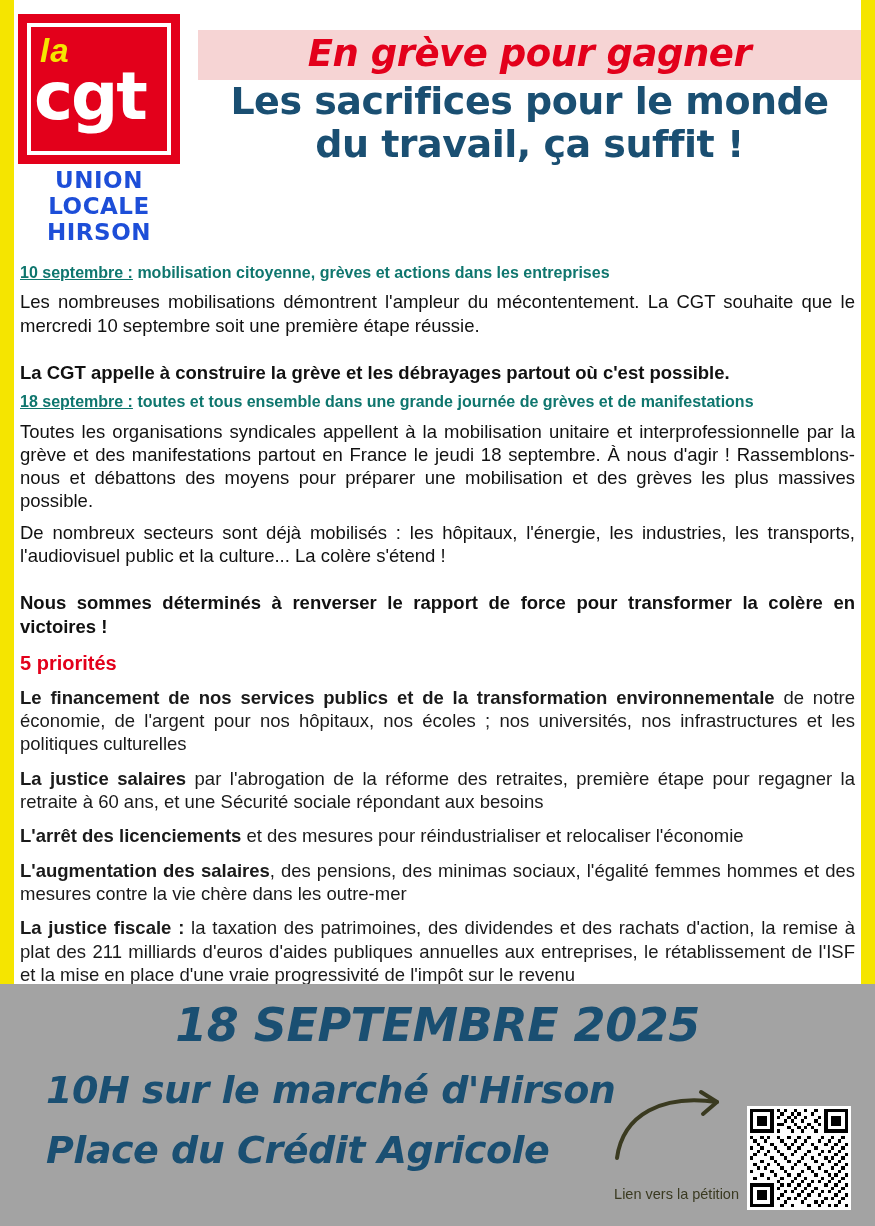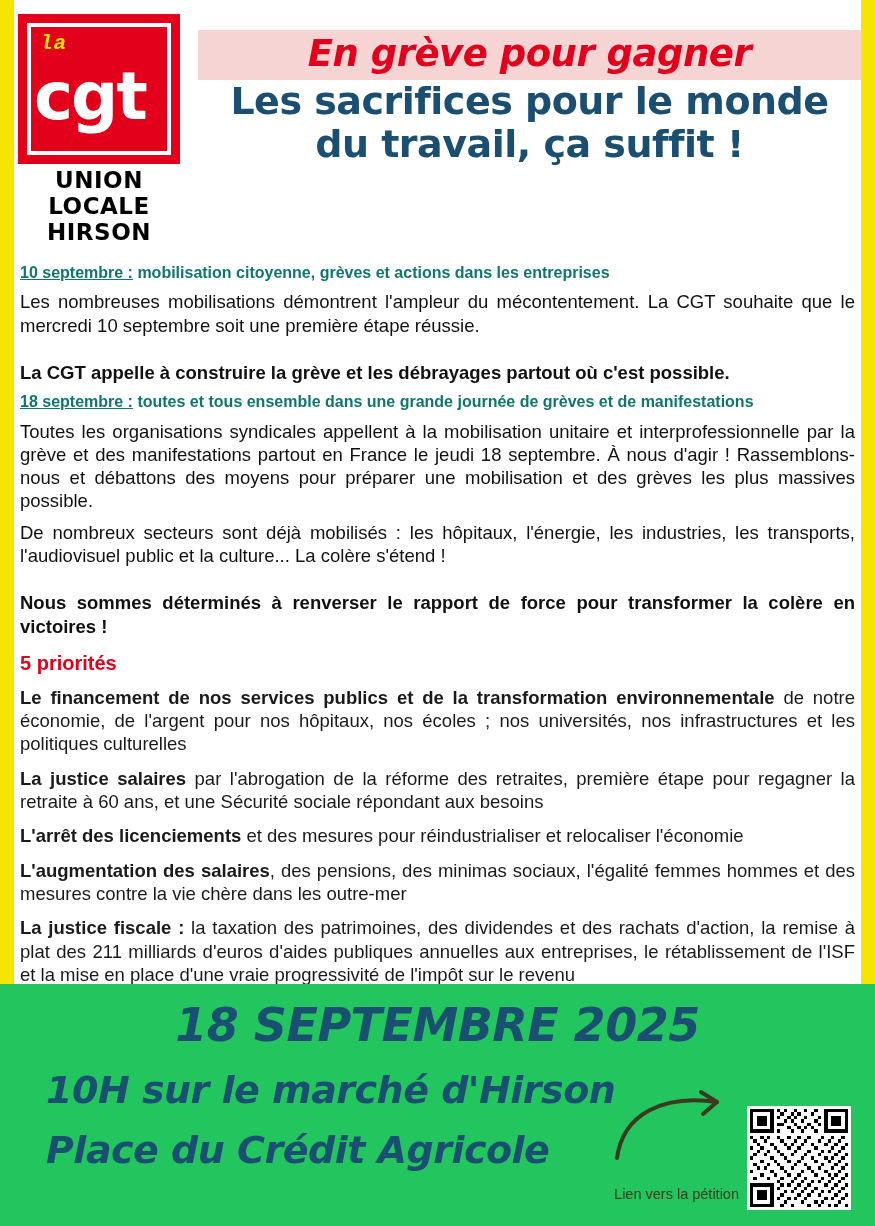--- a/index.html
+++ b/index.html
@@ -56,39 +56,39 @@
   .logo-inner {
     position: absolute;
     inset: 9px;
     border: 4px solid #ffffff;
   }
   .logo-la {
     position: absolute;
     left: 22px;
     top: 18px;
     color: #f5e500;
-    font-family: Liberation Mono, monospace;
+    font-family: Liberation Sans, sans-serif;
     font-style: italic;
-    font-size: 21px;
+    font-size: 33px;
     font-weight: bold;
     letter-spacing: 1px;
   }
   .logo-cgt {
     position: absolute;
     left: 16px;
     top: 50px;
     color: #ffffff;
     font-family: "DejaVu Sans", sans-serif;
     font-weight: bold;
     font-size: 66px;
     line-height: 66px;
     letter-spacing: -2px;
   }
   .logo-sub {
-    color: #000000;
+    color: #1d4ed8;
     font-weight: bold;
     font-size: 23px;
     letter-spacing: 0.5px;
     line-height: 1.12;
     margin-top: 4px;
     font-family: "DejaVu Sans", sans-serif;
   }
 
   .titles {
     flex: 1 1 auto;
@@ -162,21 +162,21 @@
   }
   .prio b { font-weight: bold; }
 
   
   .footer {
     position: absolute;
     left: 0;
     right: 0;
     bottom: 0;
     height: 242px;
-    background: #22c55e;
+    background: #a3a3a3;
     overflow: hidden;
   }
   .footer-date {
     text-align: center;
     color: #1a4f72;
     font-family: "DejaVu Sans", sans-serif;
     font-weight: bold;
     font-style: italic;
     font-size: 46px;
     letter-spacing: -0.5px;

